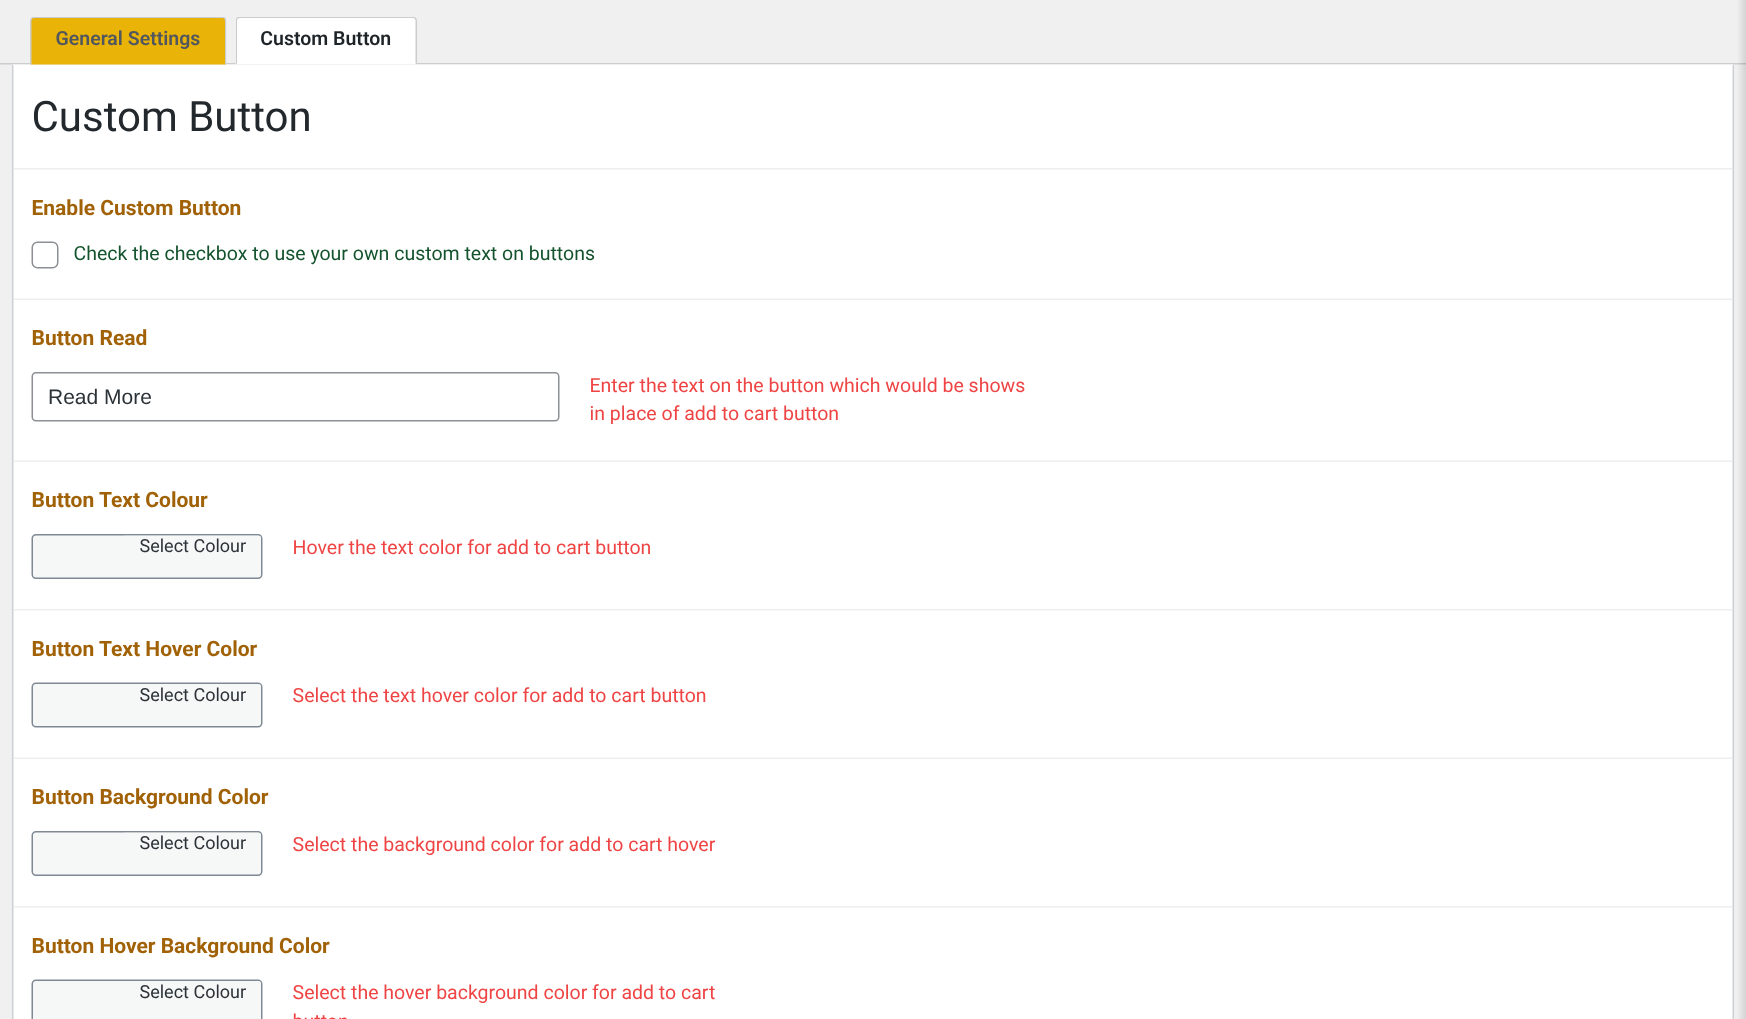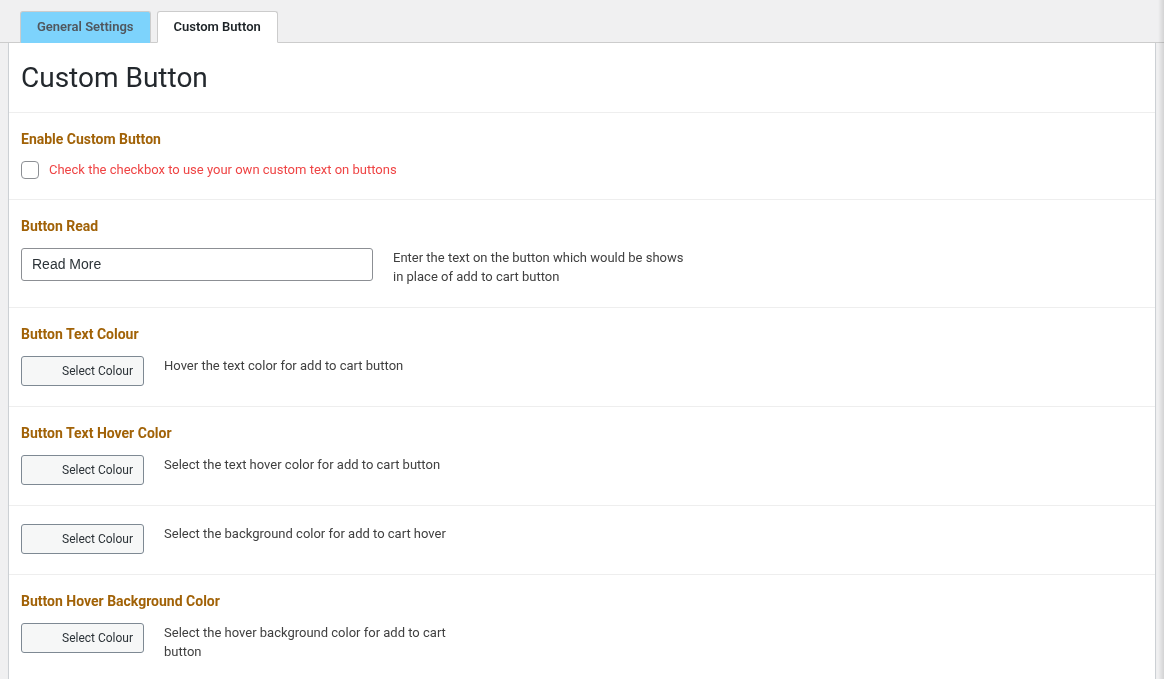--- a/index.html
+++ b/index.html
@@ -21,21 +21,21 @@
       background: #f0f0f1;
     }
     .tab-bar ul {
       list-style: none;
       display: flex;
       gap: 0;
     }
     .tab-bar li {
       border: 1px solid #ccc;
       border-bottom: none;
-      background: #7dd3fc;
+      background: #eab308;
       padding: 7px 16px;
       font-size: 13px;
       font-weight: 600;
       color: #50575e;
       border-top-left-radius: 3px;
       border-top-right-radius: 3px;
       margin-right: 6px;
       line-height: 1.2;
       position: relative;
       top: 1px;
@@ -81,53 +81,54 @@
     .checkbox-box {
       width: 18px;
       height: 18px;
       border: 1px solid #8c8f94;
       background: #fff;
       border-radius: 4px;
       cursor: pointer;
       flex-shrink: 0;
     }
     .checkbox-desc {
-      color: #ef4444;
+      color: #14532d;
       font-size: 13px;
     }
     .input-row {
       display: flex;
       gap: 20px;
       align-items: flex-start;
     }
     .text-input {
       width: 352px;
       padding: 6px 10px;
       border: 1px solid #8c8f94;
       border-radius: 3px;
       font-size: 14px;
       color: #2c3338;
       background: #fff;
       line-height: 1.4;
     }
     .field-desc {
-      color: #404040;
+      color: #ef4444;
       font-size: 13px;
       max-width: 300px;
       line-height: 1.5;
     }
     .color-picker {
       display: inline-flex;
       border: 1px solid #7e8993;
       background: #f6f7f7;
       border-radius: 3px;
       cursor: pointer;
       overflow: hidden;
-      align-items: center;
+      align-items: flex-start;
       height: 30px;
+      padding-left: 31px;
     }
     .color-swatch {
       width: 30px;
       border-right: 1px solid #7e8993;
       background: #fff;
     }
     .color-btn-label {
       padding: 0 10px;
       font-size: 12px;
       color: #2c3338;
@@ -195,20 +196,21 @@
       <div class="input-row">
         <div class="color-picker">
           <div class="color-swatch"></div>
           <div class="color-btn-label">Select Colour</div>
         </div>
         <div class="field-desc">Select the text hover color for add to cart button</div>
       </div>
     </div>
 
     <div class="field-row">
+      <div class="field-label">Button Background Color</div>
       <div class="input-row">
         <div class="color-picker">
           <div class="color-swatch"></div>
           <div class="color-btn-label">Select Colour</div>
         </div>
         <div class="field-desc">Select the background color for add to cart hover</div>
       </div>
     </div>
 
     <div class="field-row" style="border-bottom:none;">

